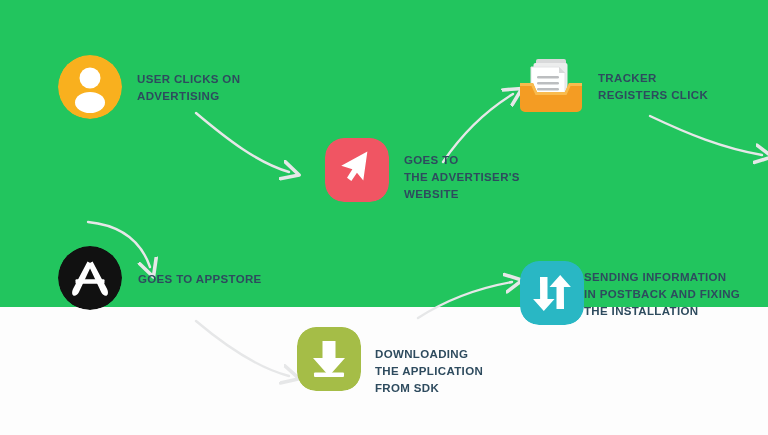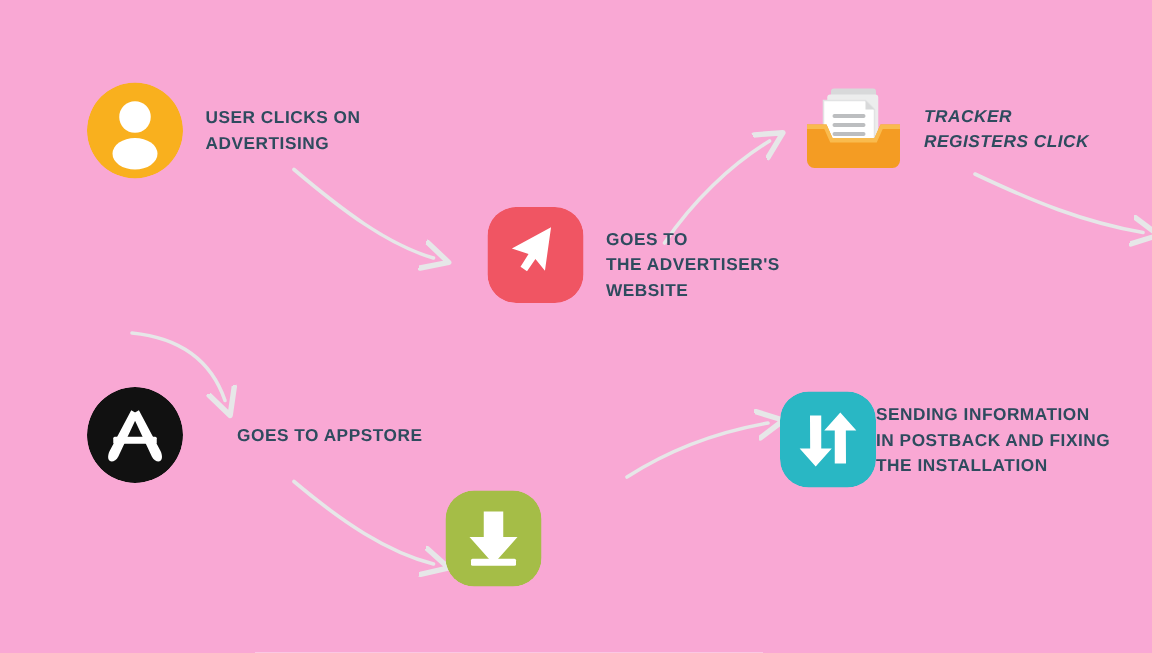--- a/index.html
+++ b/index.html
@@ -10,22 +10,22 @@
     width: 768px;
     height: 435px;
     background: #fdfdfd;
     font-family: "Liberation Sans", sans-serif;
     overflow: hidden;
     position: relative;
   }
   #canvas {
     position: relative;
     width: 768px;
-    height: 435px;
-    background: #f9a8d4;
+    height: 307px;
+    background: #22c55e;
   }
   .arrows {
     position: absolute;
     left: 0;
     top: 0;
     width: 768px;
     height: 435px;
     pointer-events: none;
   }
   .node {
@@ -48,24 +48,24 @@
     padding-top: 2px;
   }
 
   
   #node-user       { left: 58px;  top: 55px; }
   #node-user .label{ margin-left: 15px; padding-top: 16px; }
 
   #node-website       { left: 297px; top: 138px; padding-left: 28px; }
   #node-website .label{ margin-left: 15px; padding-top: 14px; }
 
-  #node-tracker       { left: 536px; top: 56px; font-style: italic; }
+  #node-tracker       { left: 518px; top: 56px; }
   #node-tracker .label{ margin-left: 14px; padding-top: 14px; }
 
-  #node-appstore       { left: 58px;  top: 258px; gap: 20px; }
+  #node-appstore       { left: 58px;  top: 246px; }
   #node-appstore .label{ margin-left: 16px; padding-top: 25px; }
 
   #node-download       { left: 297px; top: 327px; }
   #node-download .label{ margin-left: 14px; padding-top: 19px; }
 
   #node-postback       { left: 520px; top: 261px; }
   #node-postback .label{ margin-left: 0; padding-top: 8px; }
 
   
   .circle-icon {
@@ -179,20 +179,23 @@
   </div>
 
   <div class="node" id="node-download">
     <div class="icon-box">
       <svg class="rounded-icon" viewBox="0 0 64 64" width="64" height="64">
         <rect x="0" y="0" width="64" height="64" rx="19" ry="19" fill="#a5bd47"></rect>
         <path d="M25.5,14 h13 v17 h9.5 l-16,18 l-16,-18 h9.5 z" fill="#ffffff"></path>
         <rect x="17" y="45.5" width="30" height="4.6" rx="1" fill="#ffffff"></rect>
       </svg>
     </div>
+    <div class="label">DOWNLOADING
+THE APPLICATION
+FROM SDK</div>
   </div>
 
   <div class="node" id="node-postback">
     <div class="icon-box">
       <svg class="rounded-icon" viewBox="0 0 64 64" width="64" height="64">
         <rect x="0" y="0" width="64" height="64" rx="19" ry="19" fill="#29b7c4"></rect>
 
         <path d="M20,16 h7.5 v22 h7 l-10.7,12 l-10.7,-12 h7 z" fill="#ffffff"></path>
 
         <path d="M44,48 h-7.5 v-22 h-7 l10.7,-12 l10.7,12 h-7 z" fill="#ffffff"></path>

